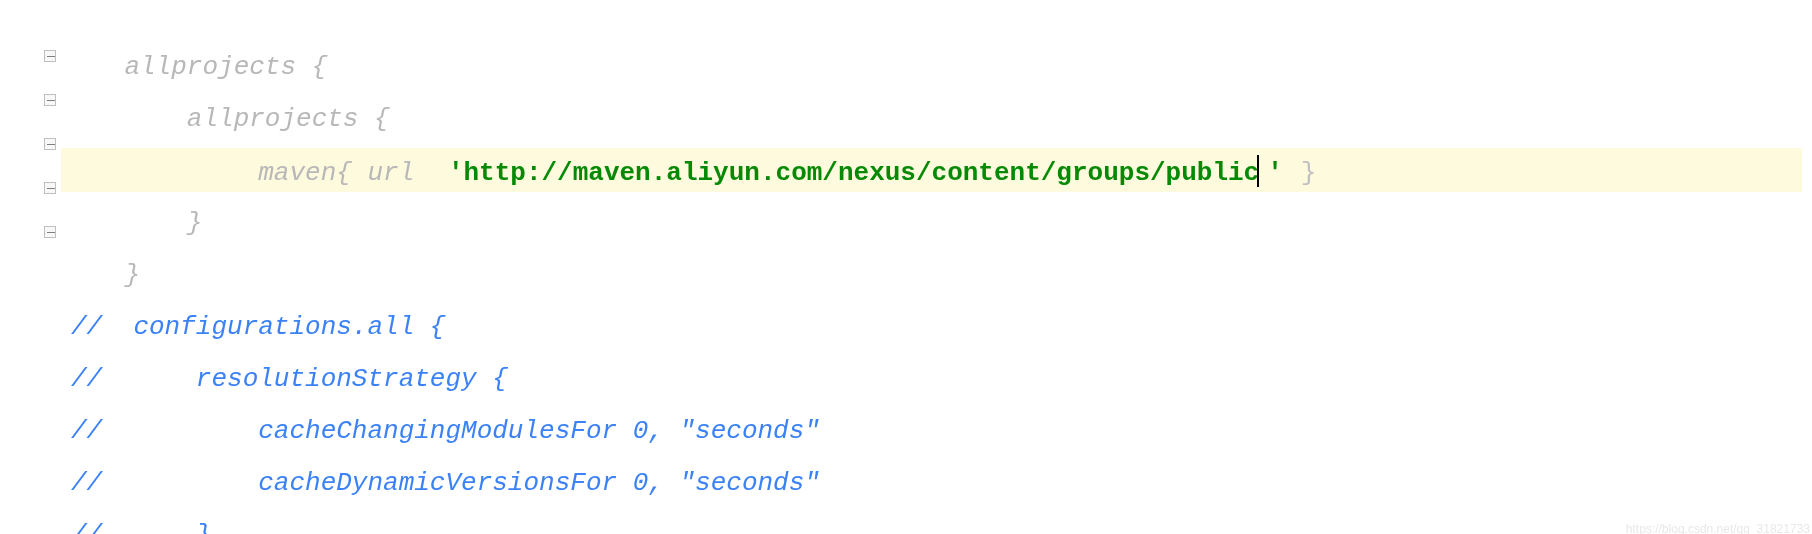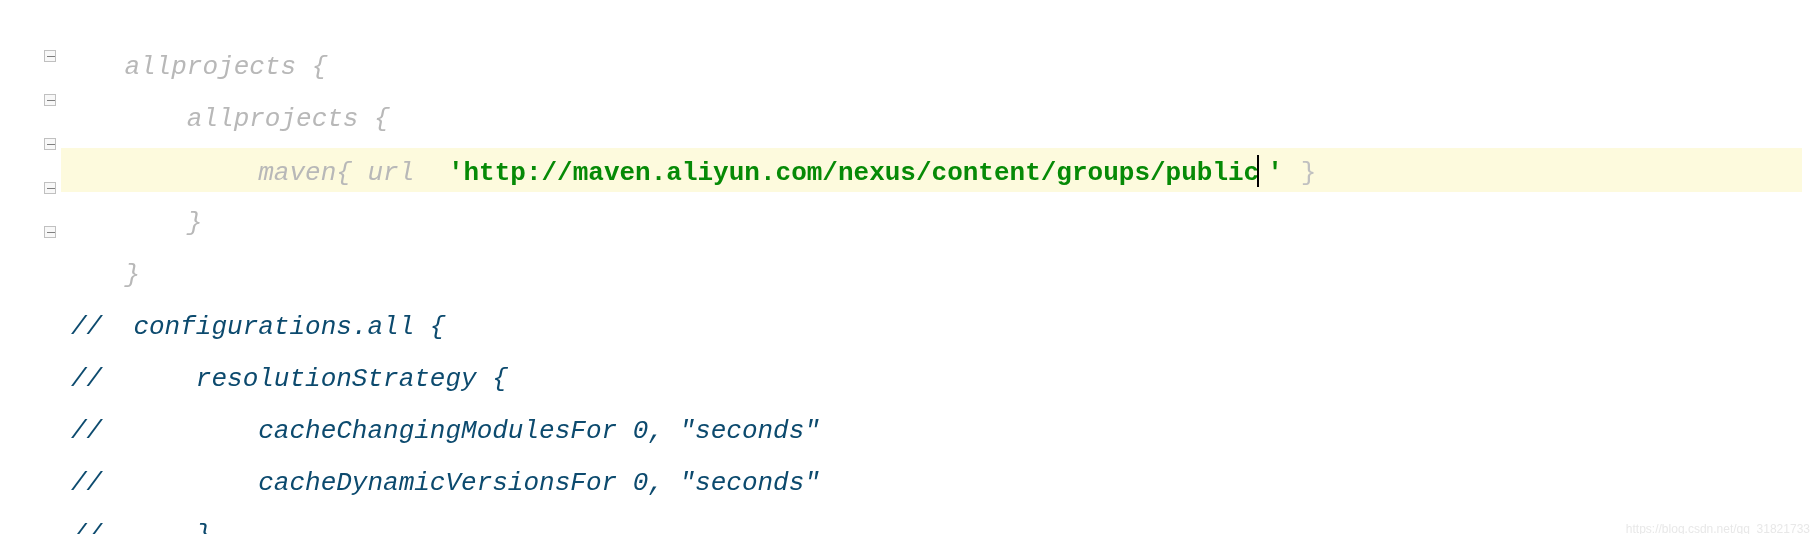--- a/index.html
+++ b/index.html
@@ -54,21 +54,21 @@
     .string {
       color: #068a06;
       font-weight: bold;
       font-style: normal;
     }
     .dim-brace {
       color: #c0c0c0;
       font-style: normal;
     }
     .comment {
-      color: #0c4a6e;
+      color: #3b82f6;
       text-align: right;
     }
     .caret {
       display: inline-block;
       width: 2px;
       height: 32px;
       background: #000000;
       vertical-align: middle;
       margin-left: -2px;
       position: relative;

